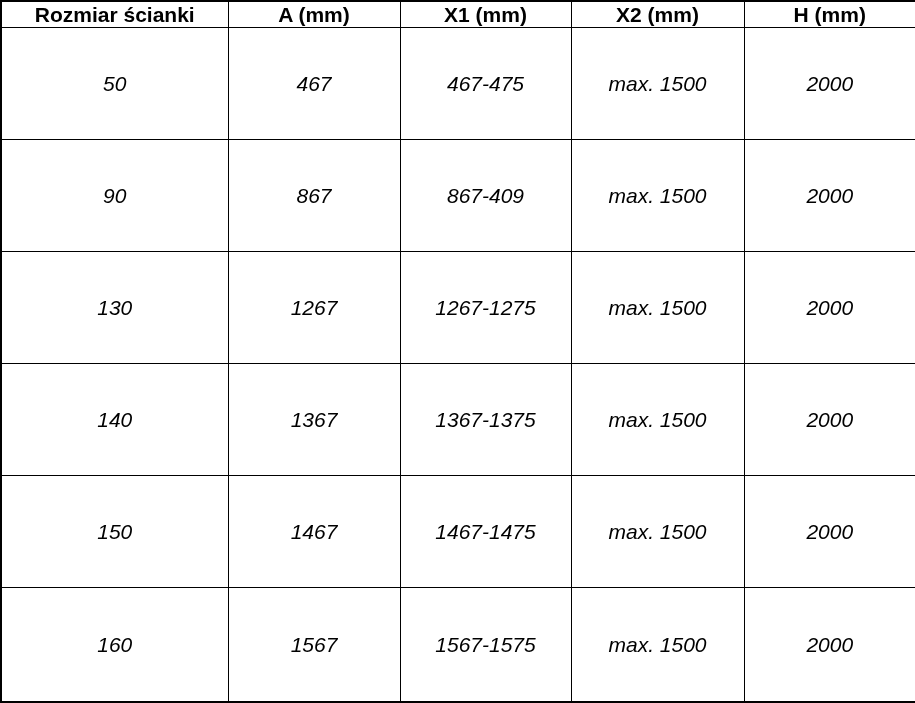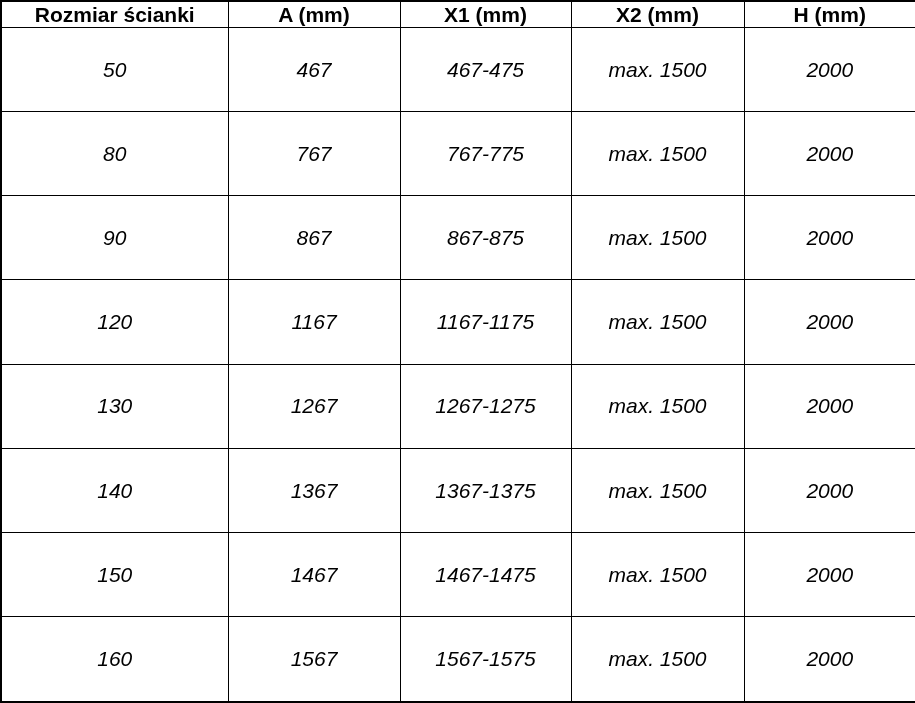--- a/index.html
+++ b/index.html
@@ -70,37 +70,23 @@
     </thead>
     <tbody>
         <tr>
           <td>50</td>
           <td>467</td>
           <td>467-475</td>
           <td>max. 1500</td>
           <td>2000</td>
         </tr>
         <tr>
-          <td>80</td>
-          <td>767</td>
-          <td>767-775</td>
-          <td>max. 1500</td>
-          <td>2000</td>
-        </tr>
-        <tr>
           <td>90</td>
           <td>867</td>
-          <td>867-875</td>
-          <td>max. 1500</td>
-          <td>2000</td>
-        </tr>
-        <tr>
-          <td>120</td>
-          <td>1167</td>
-          <td>1167-1175</td>
+          <td>867-409</td>
           <td>max. 1500</td>
           <td>2000</td>
         </tr>
         <tr>
           <td>130</td>
           <td>1267</td>
           <td>1267-1275</td>
           <td>max. 1500</td>
           <td>2000</td>
         </tr>

